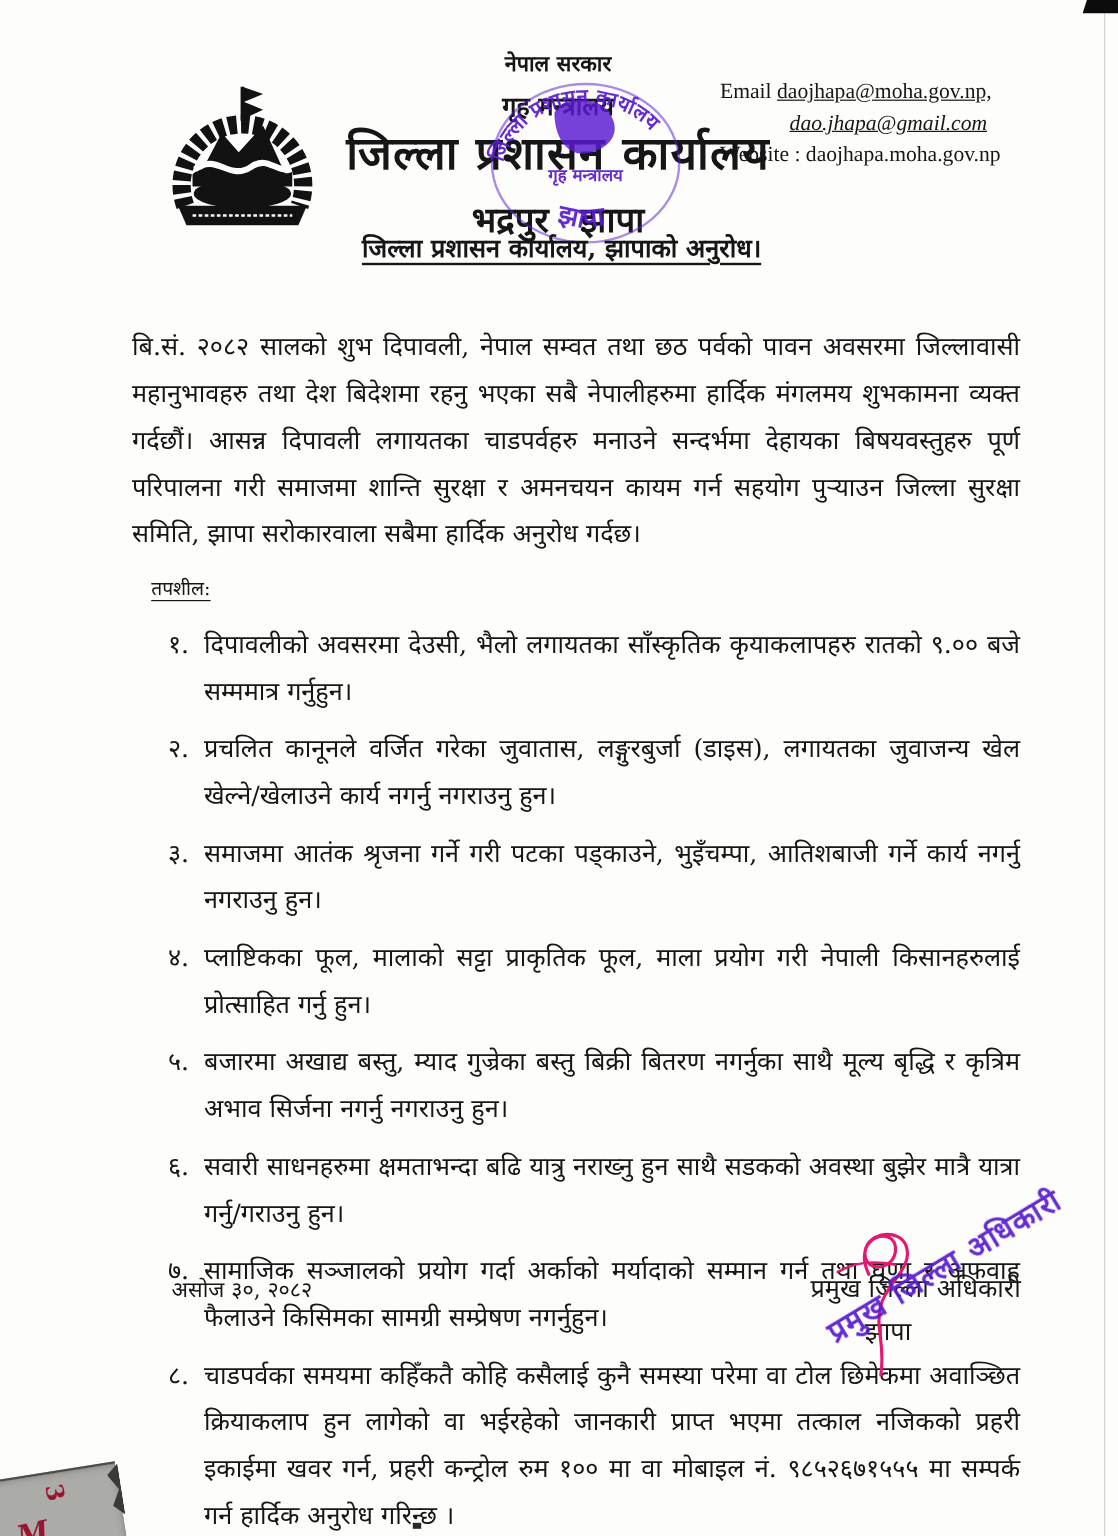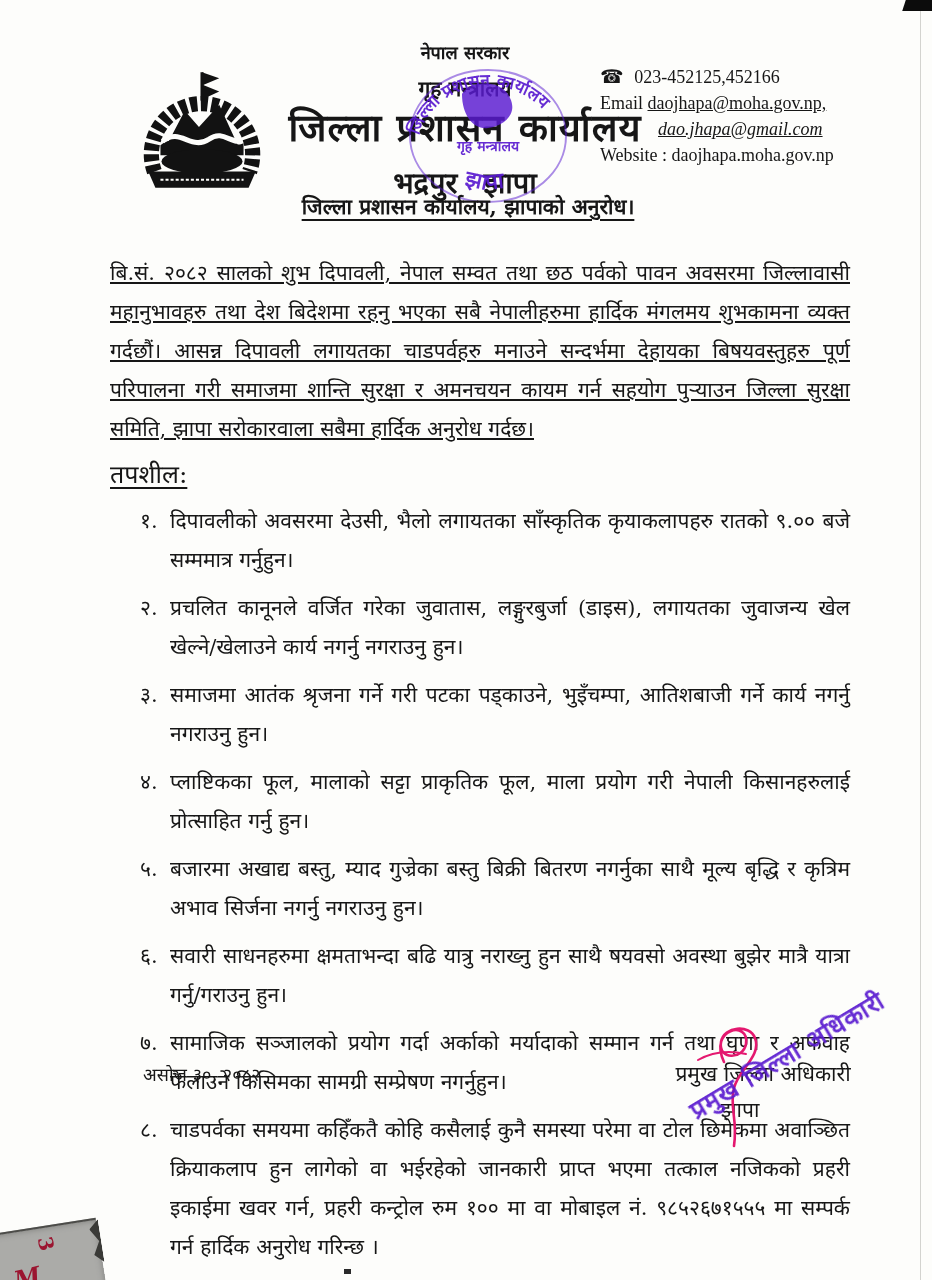--- a/index.html
+++ b/index.html
@@ -22,22 +22,22 @@
   .phone-icon{font-size:19px;margin-right:6px;}
   .u{text-decoration:underline;}
   .em-it{font-style:italic;}
   .contact .indent{padding-left:58px;}
   
   .doc-title{position:absolute;left:468px;top:192px;transform:translateX(-50%);
     font-size:21px;font-weight:bold;white-space:nowrap;
     text-decoration:underline;text-underline-offset:5px;text-decoration-thickness:2px;}
   
   .body-block{position:absolute;left:110px;top:254px;width:740px;font-size:21px;line-height:39px;}
-  .intro{text-align:justify;margin:0 0 4px 0;text-decoration:underline;}
-  .list-heading{display:inline-block;margin:2px 0 6px 0;font-size:25px;
+  .intro{text-align:justify;margin:16px 0 4px 0;}
+  .list-heading{display:inline-block;margin:2px 0 6px 16px;font-size:16px;
     text-decoration:underline;text-underline-offset:4px;}
   ol.items{list-style:none;margin:2px 0 0 0;padding:0 0 0 30px;}
   ol.items li{display:grid;grid-template-columns:30px 1fr;margin-bottom:9px;}
   ol.items .num{text-align:left;}
   ol.items .txt{text-align:justify;}
   
   .date{position:absolute;left:143px;top:1062px;font-size:18px;}
   .sig-block{position:absolute;left:658px;top:1056px;width:210px;text-align:center;font-size:21px;line-height:36px;}
   .sig-place{margin-right:46px;}
   .signature{position:absolute;left:668px;top:1014px;width:130px;height:150px;pointer-events:none;}
@@ -91,24 +91,20 @@
       <textPath href="#arcTop" startOffset="6%">जिल्ला प्रशासन कार्यालय</textPath>
     </text>
     <text x="96" y="95" text-anchor="middle" font-size="14" font-weight="bold" fill="#5a1bd0" font-family="DejaVu Serif, serif">गृह मन्त्रालय</text>
     <text font-size="22" font-weight="bold" fill="#5a1bd0" font-family="DejaVu Serif, serif">
       <textPath href="#arcBot" startOffset="32%">झापा</textPath>
     </text>
   </svg>
 
   <div class="contact">
     <div class="row">
-      <span class="phone-icon">☎</span>
-      <span>023-452125,452166</span>
-    </div>
-    <div class="row">
       <span>Email</span>
       <span class="u">daojhapa@moha.gov.np,</span>
     </div>
     <div class="row indent">
       <span class="u em-it">dao.jhapa@gmail.com</span>
     </div>
     <div class="row">
       <span>Website :</span>
       <span>daojhapa.moha.gov.np</span>
     </div>
@@ -135,21 +131,21 @@
       <li>
         <span class="num">४.</span>
         <span class="txt">प्लाष्टिकका फूल, मालाको सट्टा प्राकृतिक फूल, माला प्रयोग गरी नेपाली किसानहरुलाई प्रोत्साहित गर्नु हुन।</span>
       </li>
       <li>
         <span class="num">५.</span>
         <span class="txt">बजारमा अखाद्य बस्तु, म्याद गुज्रेका बस्तु बिक्री बितरण नगर्नुका साथै मूल्य बृद्धि र कृत्रिम अभाव सिर्जना नगर्नु नगराउनु हुन।</span>
       </li>
       <li>
         <span class="num">६.</span>
-        <span class="txt">सवारी साधनहरुमा क्षमताभन्दा बढि यात्रु नराख्नु हुन साथै षयवसो अवस्था बुझेर मात्रै यात्रा गर्नु/गराउनु हुन।</span>
+        <span class="txt">सवारी साधनहरुमा क्षमताभन्दा बढि यात्रु नराख्नु हुन साथै सडकको अवस्था बुझेर मात्रै यात्रा गर्नु/गराउनु हुन।</span>
       </li>
       <li>
         <span class="num">७.</span>
         <span class="txt">सामाजिक सञ्जालको प्रयोग गर्दा अर्काको मर्यादाको सम्मान गर्न तथा घृणा र अफवाह फैलाउने किसिमका सामग्री सम्प्रेषण नगर्नुहुन।</span>
       </li>
       <li>
         <span class="num">८.</span>
         <span class="txt">चाडपर्वका समयमा कहिँकतै कोहि कसैलाई कुनै समस्या परेमा वा टोल छिमेकमा अवाञ्छित क्रियाकलाप हुन लागेको वा भईरहेको जानकारी प्राप्त भएमा तत्काल नजिकको प्रहरी इकाईमा खवर गर्न, प्रहरी कन्ट्रोल रुम १०० मा वा मोबाइल नं. ९८५२६७१५५५ मा सम्पर्क गर्न हार्दिक अनुरोध गरिन्छ ।</span>
       </li>
     </ol>

